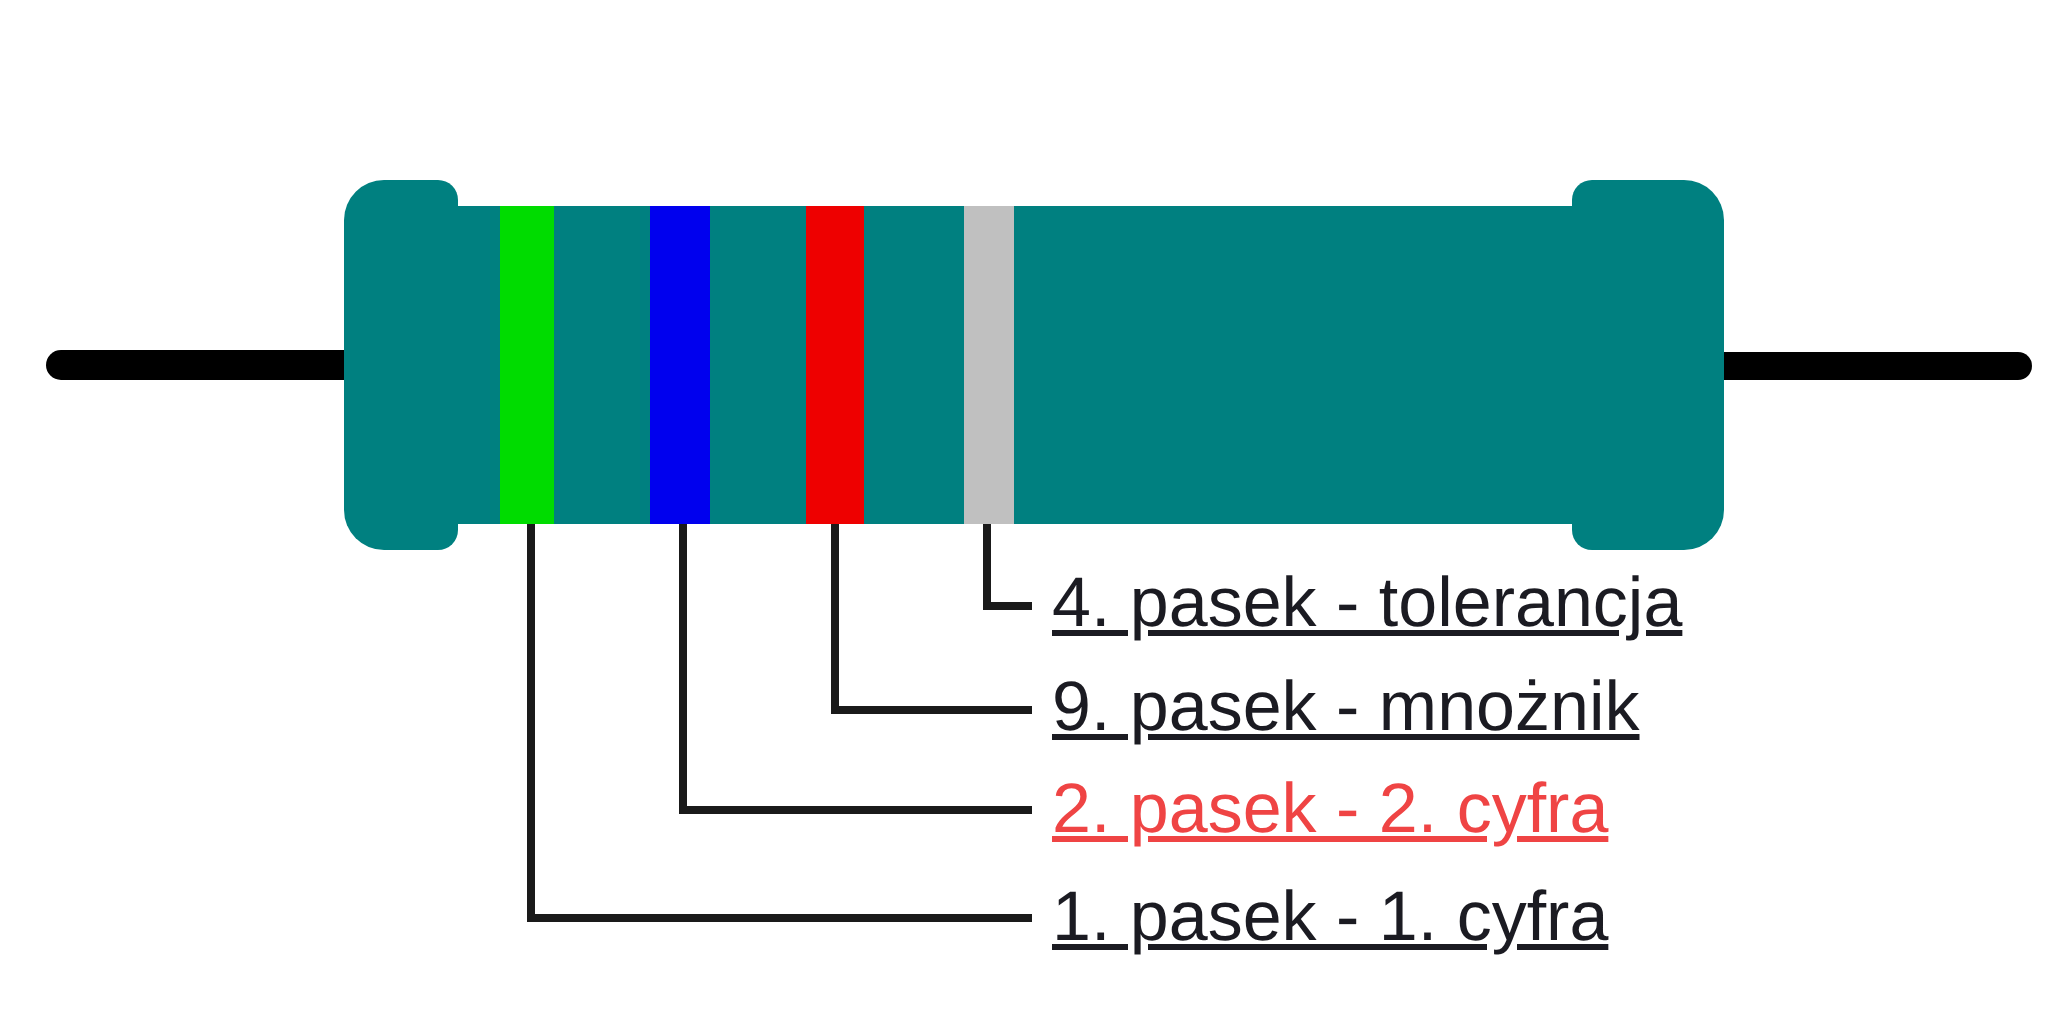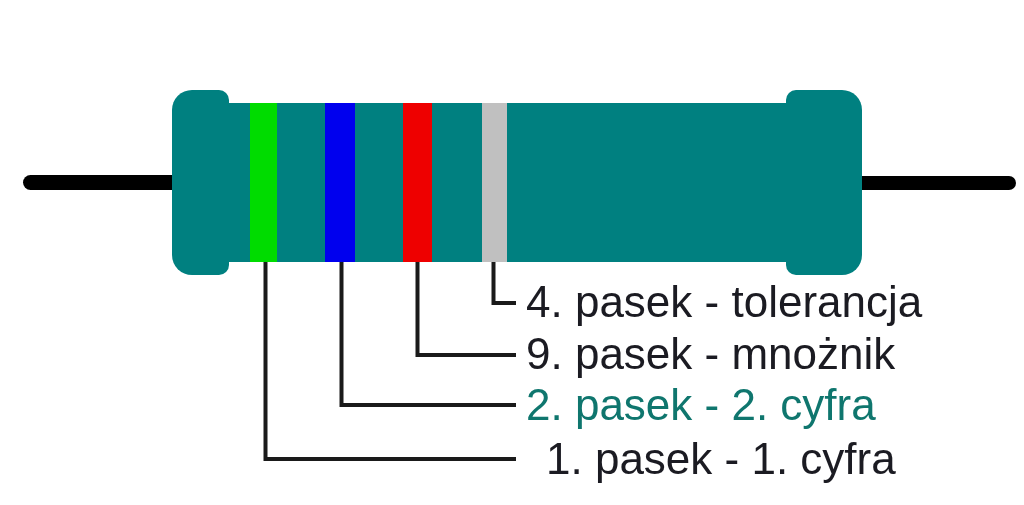--- a/index.html
+++ b/index.html
@@ -32,29 +32,30 @@
   .band-4 { left: 283px; width: 25px; }
 
   
   .leaders { position: absolute; left: 0; top: 0; width: 1024px; height: 505px; pointer-events: none; }
   .leaders path { fill: none; stroke-width: 4px; }
 
   
   .band-label {
     position: absolute;
     left: 526px;
-    font-size: 44px;
+    font-size: 35px;
     line-height: 40px;
     white-space: nowrap;
     letter-spacing: 0px;
+    text-decoration: underline;
   }
   .label-4 { top: 282px; }
   .label-3 { top: 334px; }
   .label-2 { top: 385px; }
-  .label-1 { top: 439px; margin-left: 20px; }
+  .label-1 { top: 439px; }
 </style>
 </head>
 <body>
 
 <div class="stage" style="background-color: rgb(255, 255, 255);">
 
   <div class="lead lead-left" style="background-color: rgb(0, 0, 0);"></div>
   <div class="lead lead-right" style="background-color: rgb(0, 0, 0);"></div>
 
   <div class="cap cap-left" style="background-color: rgb(0, 128, 128);"></div>
@@ -69,15 +70,15 @@
 
   <svg class="leaders" viewBox="0 0 1024 505" xmlns="http://www.w3.org/2000/svg">
     <path d="M265.5 262 V459 H516" style="stroke: rgb(26, 26, 26);"></path>
     <path d="M341.5 262 V405 H516" style="stroke: rgb(26, 26, 26);"></path>
     <path d="M417.5 262 V355 H516" style="stroke: rgb(26, 26, 26);"></path>
     <path d="M493.5 262 V303 H516" style="stroke: rgb(26, 26, 26);"></path>
   </svg>
 
   <div class="band-label label-4" style="color: rgb(27, 27, 34);">4. pasek - tolerancja</div>
   <div class="band-label label-3" style="color: rgb(27, 27, 34);">9. pasek - mnożnik</div>
-  <div class="band-label label-2" style="color: #0f766e; text-align: center;">2. pasek - 2. cyfra</div>
+  <div class="band-label label-2" style="color: #ef4444; text-align: center;">2. pasek - 2. cyfra</div>
   <div class="band-label label-1" style="color: rgb(27, 27, 34);">1. pasek - 1. cyfra</div>
 </div>
 
 </body></html>

